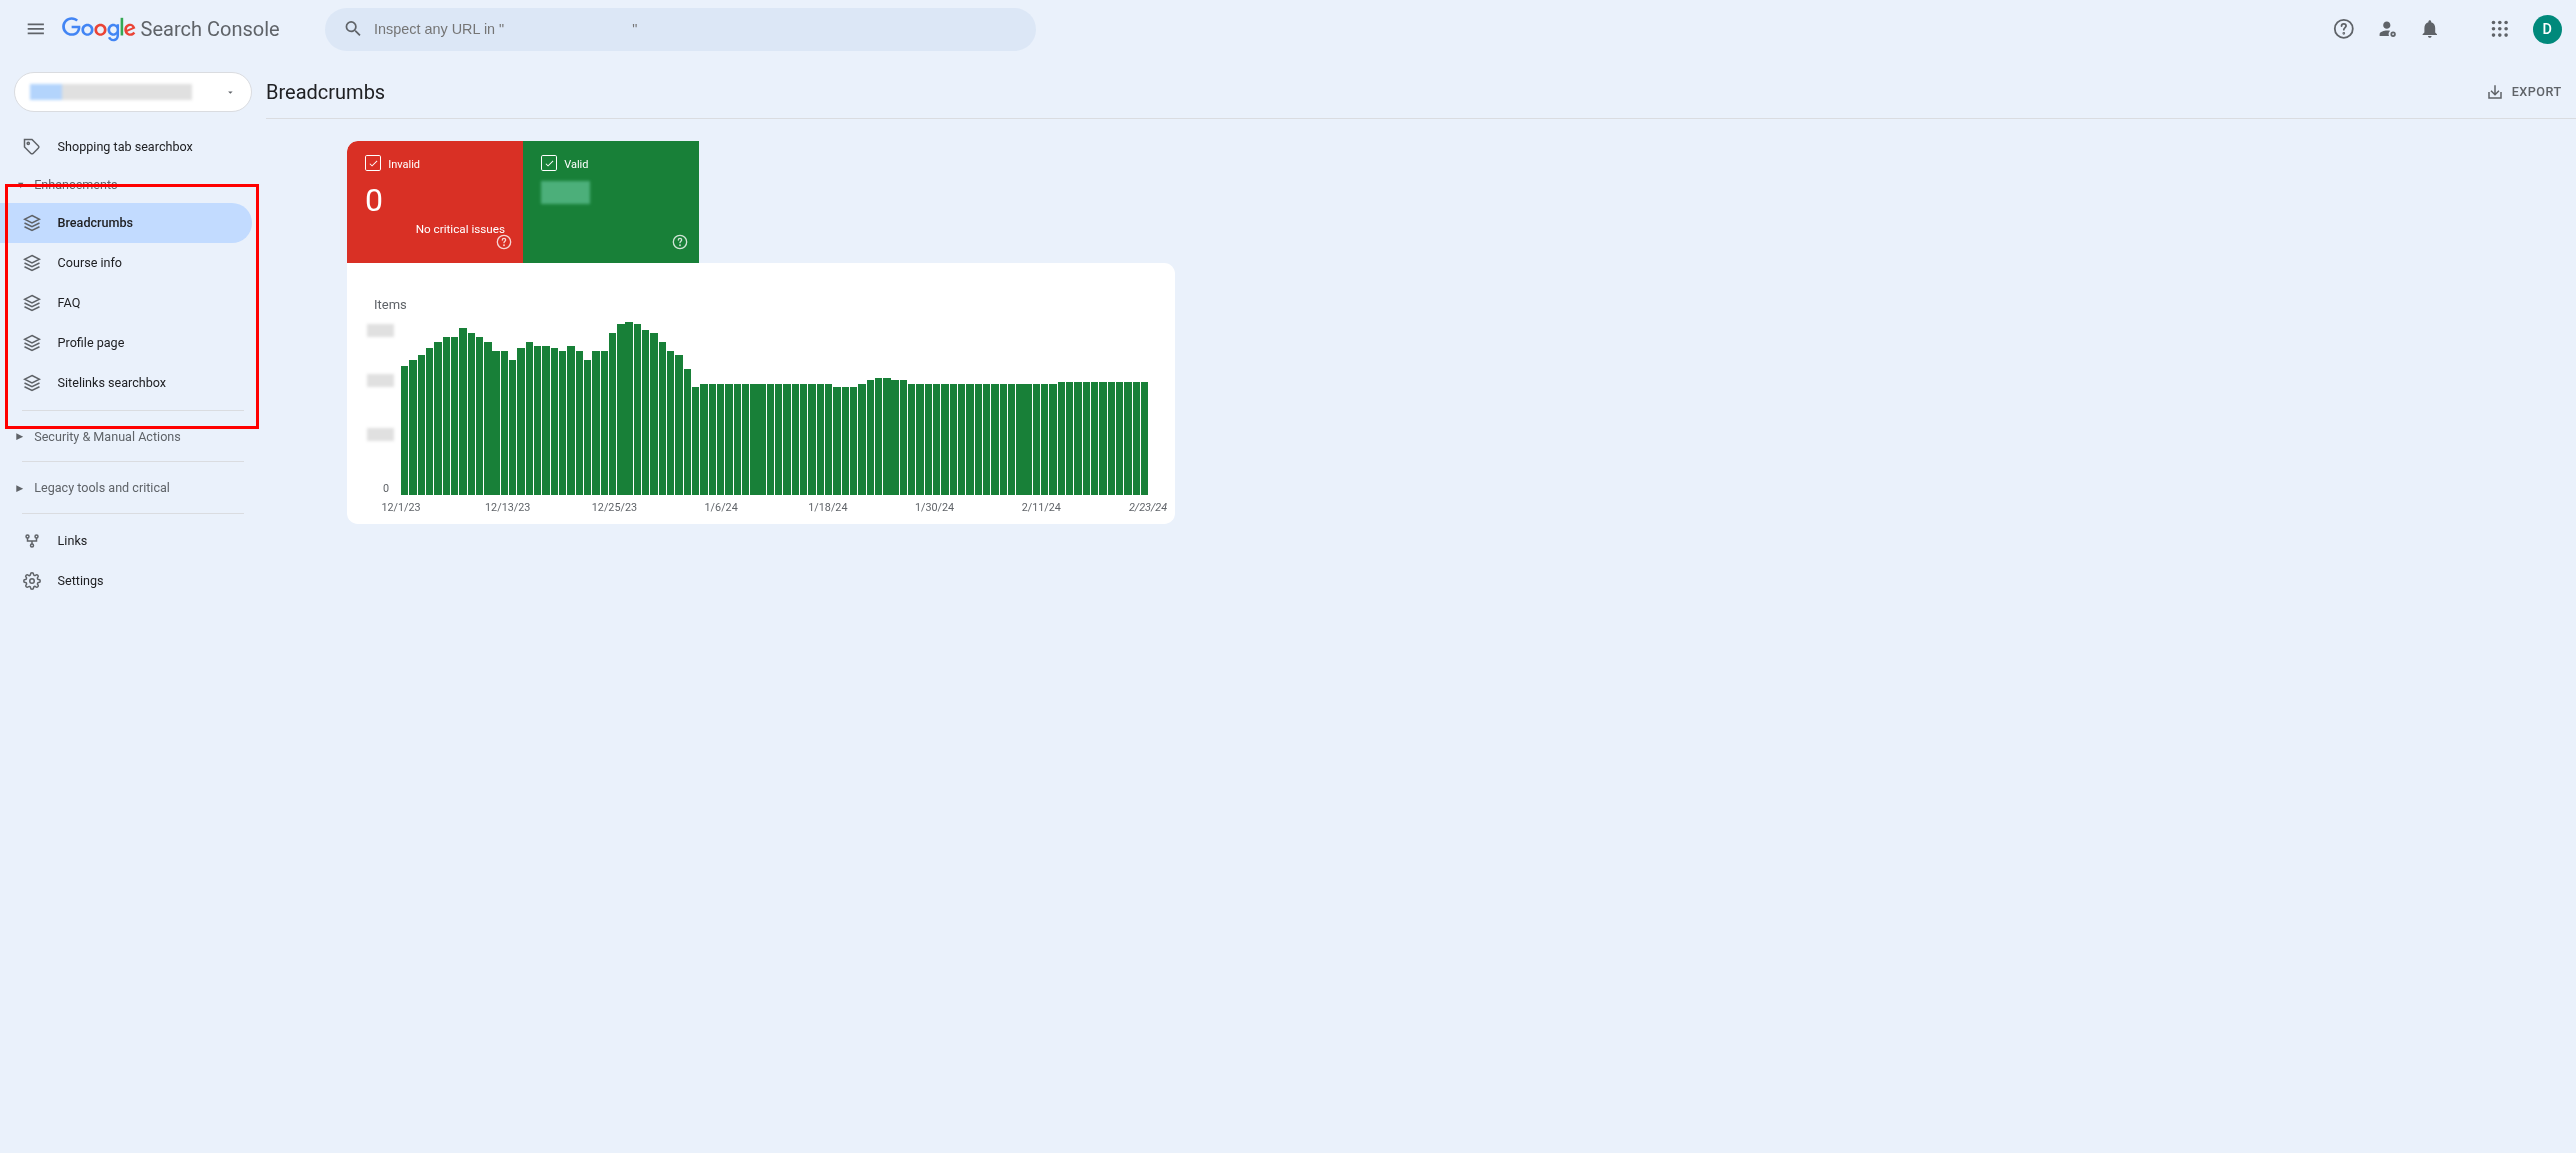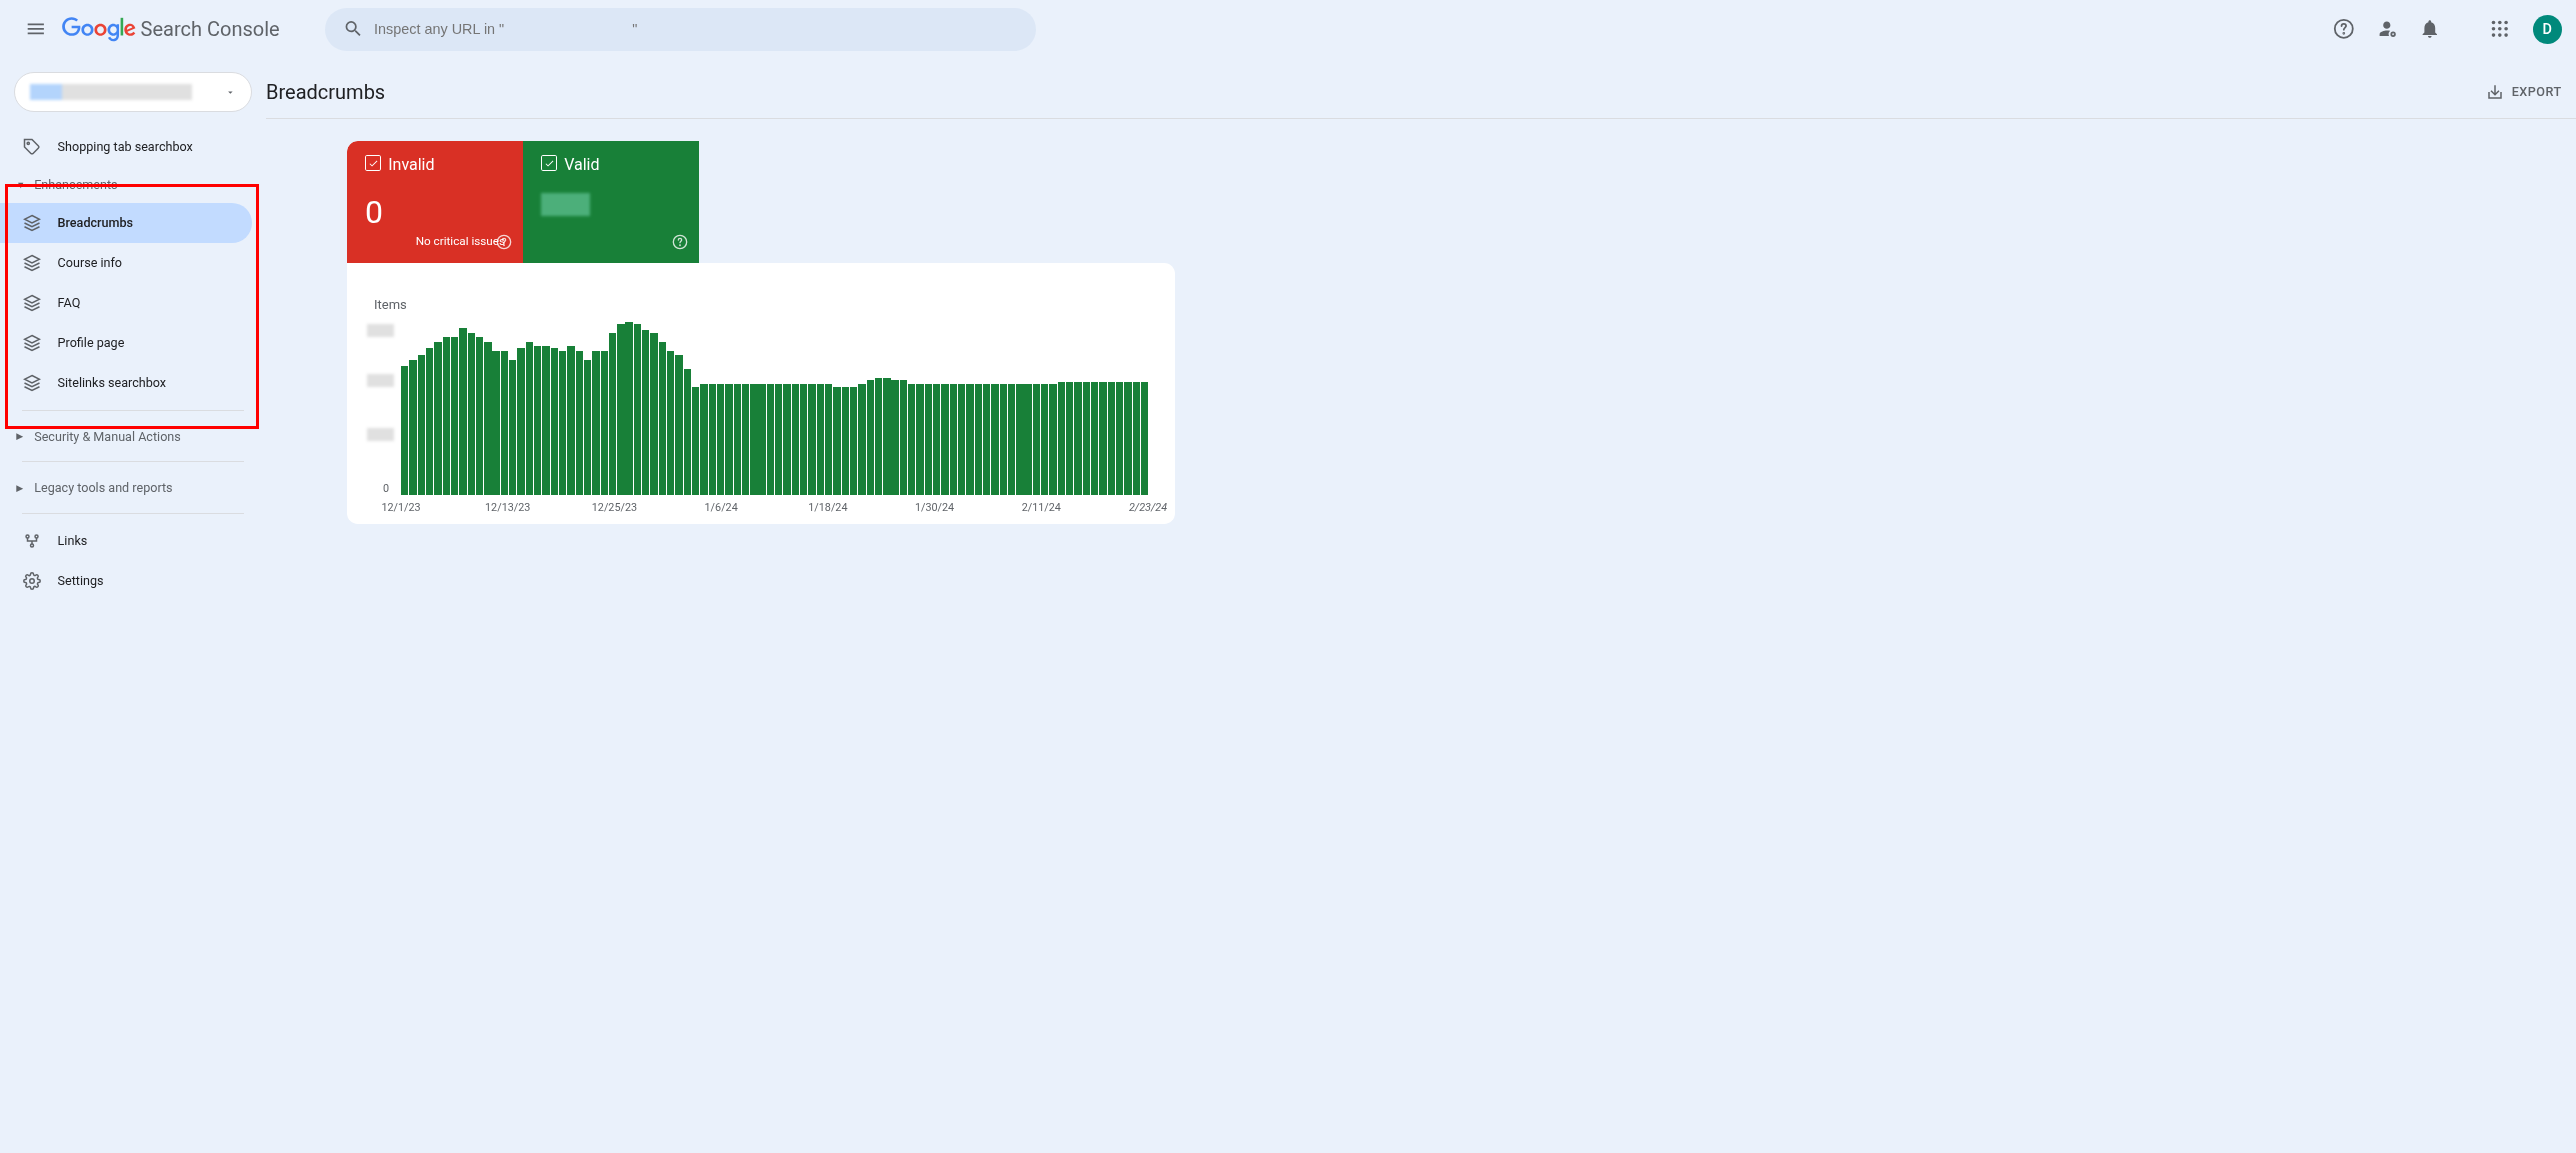--- a/index.html
+++ b/index.html
@@ -33,21 +33,21 @@
   .main-header { display: flex; align-items: center; justify-content: space-between; padding: 21.6px 14.4px 14.4px 0px; border-bottom: 0.9px solid #dadce0; margin-left: 0; }
   .page-title { font-size: 20px; color: #202124; font-weight: 400; margin-left: 0;}
   .export-btn { display: flex; align-items: center; cursor: pointer; color: #5f6368; font-size: 12.6px; font-weight: 500; letter-spacing: 0.5px; }
   .export-btn svg { margin-right: 7.2px; }
 
   .content { padding: 21.6px 81px 21.6px 81px; max-width: 990px; }
   .status-cards { display: flex; border-radius: 10.8px 10.8px 0 0; overflow: hidden; }
   .status-card { flex: 0 0 176px; padding: 14.4px 18px 10.8px; color: #fff; position: relative; height: 122px; }
   .status-card.invalid { background: #d93025; border-radius: 10.8px 0 0 0; }
   .status-card.valid { background: #188038; }
-  .status-card .label-row { display: flex; align-items: flex-start; font-size: 16px; margin-bottom: 19px; }
+  .status-card .label-row { display: flex; align-items: flex-end; font-size: 11px; margin-bottom: 10px; }
   .status-card .label-row .checkbox { width: 16px; height: 16px; border: 1.8px solid #fff; border-radius: 1.8px; margin-right: 7.2px; display: flex; align-items: center; justify-content: center; }
   .status-card .value { font-size: 32px; font-weight: 400; }
   .status-card .sub { font-size: 11.7px; margin-top: 3px; text-align: right; }
   .status-card .help-icon { position: absolute; bottom: 9px; right: 10.8px; opacity: 0.8; }
   .valid .value-redacted { width: 49px; height: 23.4px; background: #4caf7a; filter: blur(1.8px); margin-top: 5.4px;}
 
   .chart-card { background: #fff; border-radius: 0 10.8px 10.8px 10.8px; padding: 18px 27px 9px; margin-top: 0; }
   .chart-title { font-size: 13px; color: #5f6368; margin-bottom: 3.6px; margin-top: 16px; }
   .chart-ytick-redacted { position: absolute; width: 27px; height: 12.6px; background: #e0e0e0; filter: blur(1.8px); }
   .chart-area { position: relative; height: 180px; margin-left: 27px; }
@@ -189,21 +189,21 @@
     <div class="highlight-box" style="left:5.4px; top:126px; width:254px; height:245px;"></div>
 
     <div class="divider"></div>
     <div class="nav-section">
       <span class="caret">▶</span>
       <span>Security &amp; Manual Actions</span>
     </div>
     <div class="divider"></div>
     <div class="nav-section">
       <span class="caret">▶</span>
-      <span>Legacy tools and reports</span>
+      <span>Legacy tools and critical</span>
     </div>
     <div class="divider"></div>
     <div class="nav-item">
       <span class="icon">
           <svg width="18" height="18" viewBox="0 0 24 24" fill="none" stroke="#5f6368" stroke-width="2">
             <circle cx="6" cy="6" r="2"></circle>
             <circle cx="18" cy="6" r="2"></circle>
             <circle cx="12" cy="18" r="2"></circle>
             <path d="M6 8v4h12V8M12 12v4"></path>
           </svg>

